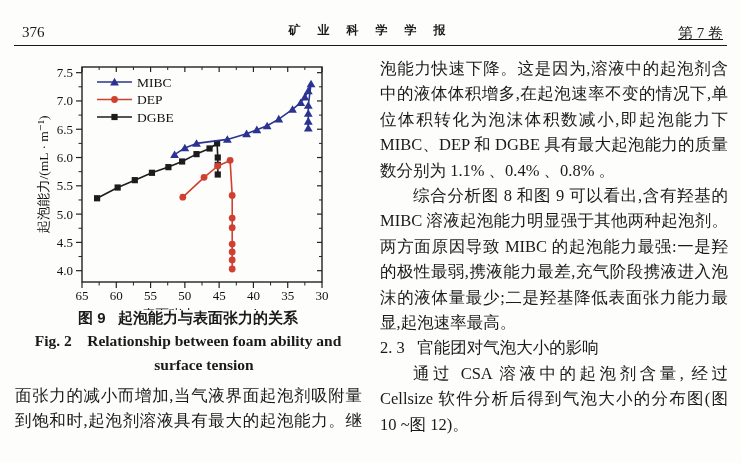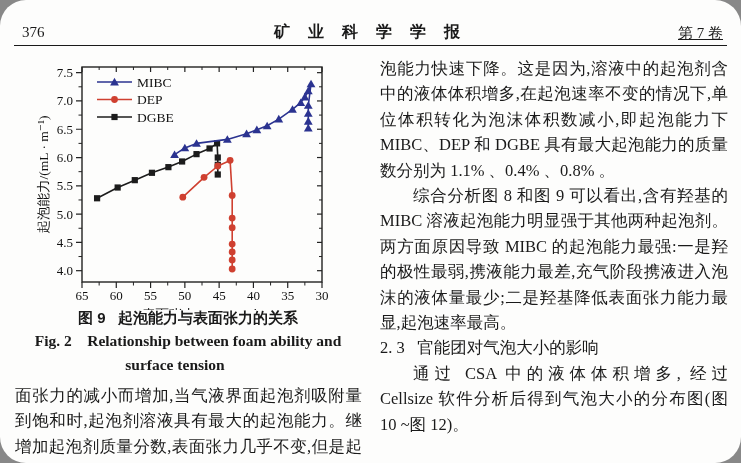--- a/index.html
+++ b/index.html
@@ -1,36 +1,36 @@
 <!DOCTYPE html>
 <html><head>
 <meta charset="utf-8">
 <style>
   html,body{margin:0;padding:0;background:#888;}
   .page{
     position:relative;width:741px;height:463px;background:#fdfdfc;
     font-family:"Liberation Serif","DejaVu Serif",serif;color:#1a1a1a;
-    overflow:hidden;margin:0 auto;border-radius:26px;
+    overflow:hidden;margin:0 auto;
   }
   .hdr-num{position:absolute;left:22px;top:24px;font-size:15px;}
   .hdr-title{position:absolute;left:0;right:0;top:22px;text-align:center;
-    font-size:16px;font-weight:bold;letter-spacing:7px;}
+    font-size:12px;font-weight:bold;letter-spacing:7px;}
   .hdr-vol{position:absolute;right:18px;top:24px;font-size:15px;text-decoration:underline;}
   .hdr-rule{position:absolute;left:14px;right:14px;top:45px;height:0;
     border-top:1.7px solid #1a1a1a;}
 
   .chart-wrap{position:absolute;left:35px;top:52px;width:310px;height:258px;}
   svg text{font-family:"Liberation Serif","DejaVu Serif",serif;fill:#111;}
 
   .cap-zh{position:absolute;left:14px;top:309px;width:348px;text-align:center;
     font-weight:bold;font-size:15px;white-space:pre;
     font-family:"Liberation Sans","DejaVu Sans",sans-serif;}
   .cap-en1{position:absolute;left:14px;top:332px;width:348px;text-align:center;
     font-weight:bold;font-size:15.5px;white-space:pre;}
-  .cap-en2{position:absolute;left:1px;top:356px;width:348px;text-align:center;
+  .cap-en2{position:absolute;left:30px;top:356px;width:348px;text-align:center;
     font-weight:bold;font-size:15.5px;white-space:pre;font-family:Liberation Serif, serif;}
 
   .col{position:absolute;font-size:16.5px;line-height:25.4px;}
   .col-left{left:15px;top:383px;width:347px;}
   .col-right{left:380px;top:56px;width:348px;}
   .line{height:25.4px;overflow:hidden;text-align:justify;}
   .line.j{text-align-last:justify;}
   .line.ind{text-indent:2em;}
   .sec-heading{height:25.8px;font-weight:normal;white-space:pre;}
 </style>
@@ -180,38 +180,37 @@
       </svg>
   </div>
 
   <div class="cap-zh">图 9   起泡能力与表面张力的关系</div>
   <div class="cap-en1">Fig. 2    Relationship between foam ability and</div>
   <div class="cap-en2">surface tension</div>
 
   <div class="col col-left">
       <div class="line j">面张力的减小而增加,当气液界面起泡剂吸附量达</div>
       <div class="line j">到饱和时,起泡剂溶液具有最大的起泡能力。继续</div>
-      <div class="line j">增加起泡剂质量分数,表面张力几乎不变,但是起</div>
     </div>
 
   <div class="col col-right">
     <div>
         <div class="line j">泡能力快速下降。这是因为,溶液中的起泡剂含量</div>
         <div class="line j">中的液体体积增多,在起泡速率不变的情况下,单</div>
         <div class="line j">位体积转化为泡沫体积数减小,即起泡能力下降。</div>
         <div class="line j">MIBC、DEP 和 DGBE 具有最大起泡能力的质量分</div>
         <div class="line">数分别为 1.1% 、0.4% 、0.8% 。</div>
         <div class="line j ind">综合分析图 8 和图 9 可以看出,含有羟基的</div>
         <div class="line j">MIBC 溶液起泡能力明显强于其他两种起泡剂。</div>
         <div class="line j">两方面原因导致 MIBC 的起泡能力最强:一是羟基</div>
         <div class="line j">的极性最弱,携液能力最差,充气阶段携液进入泡</div>
         <div class="line j">沫的液体量最少;二是羟基降低表面张力能力最明</div>
         <div class="line">显,起泡速率最高。</div>
       </div>
     <div class="line sec-heading">2. 3   官能团对气泡大小的影响</div>
     <div>
-        <div class="line j ind">通过 CSA 中的液体体积增多, 经过</div>
+        <div class="line j ind">通过 CSA 溶液中的起泡剂含量, 经过</div>
         <div class="line j">Cellsize 软件分析后得到气泡大小的分布图(图</div>
         <div class="line">10 ~图 12)。</div>
       </div>
   </div>
 
 </div>
 
 </body></html>

